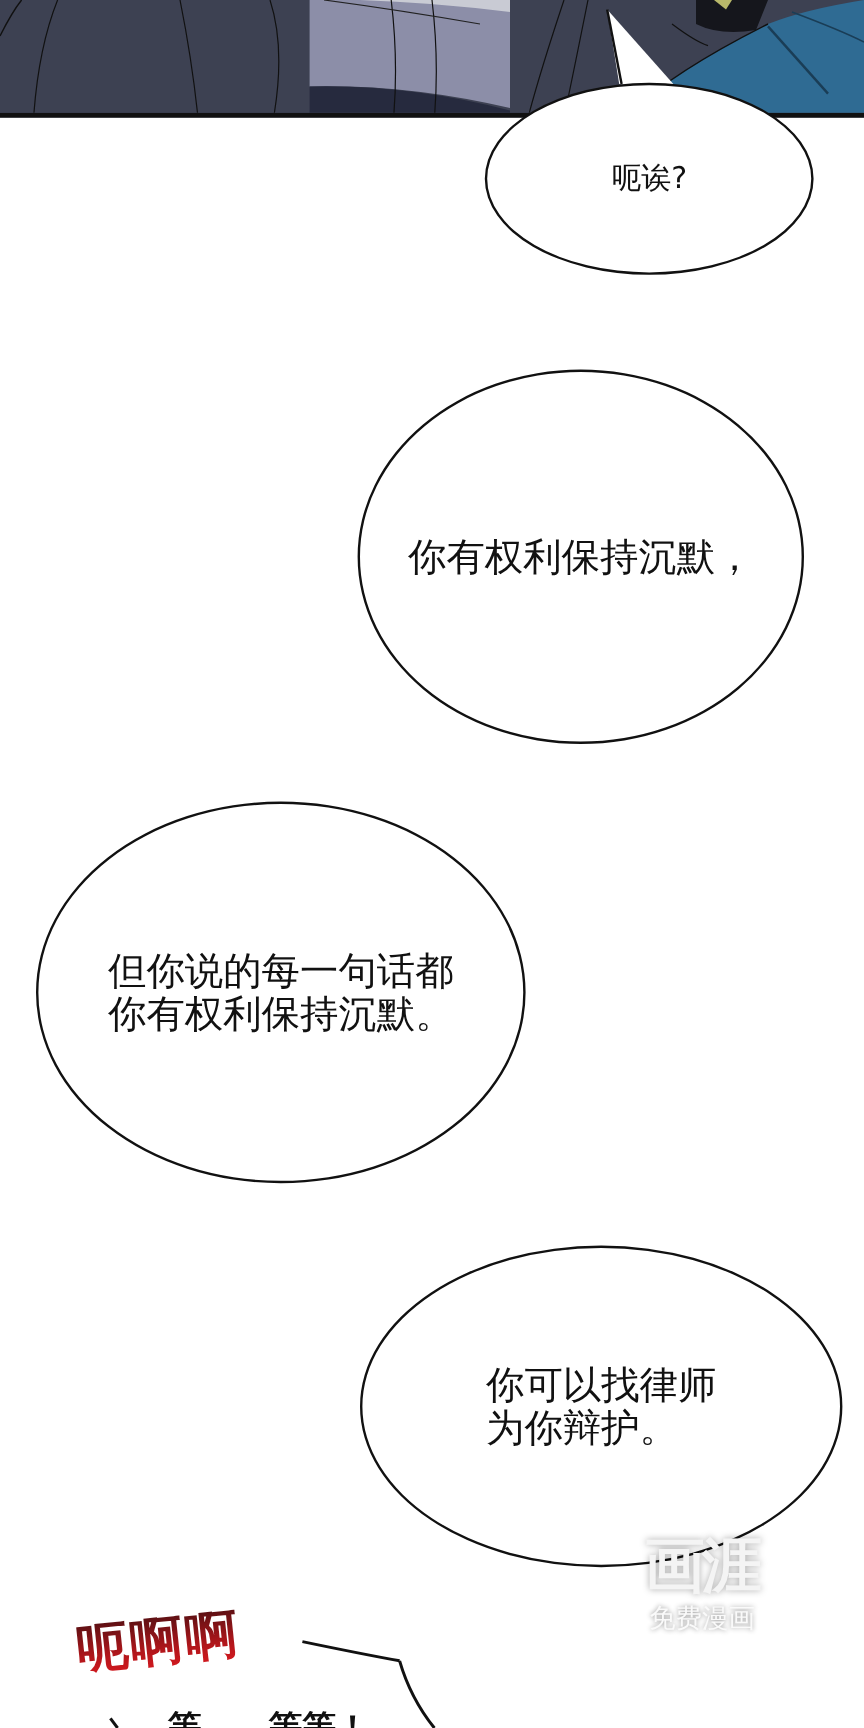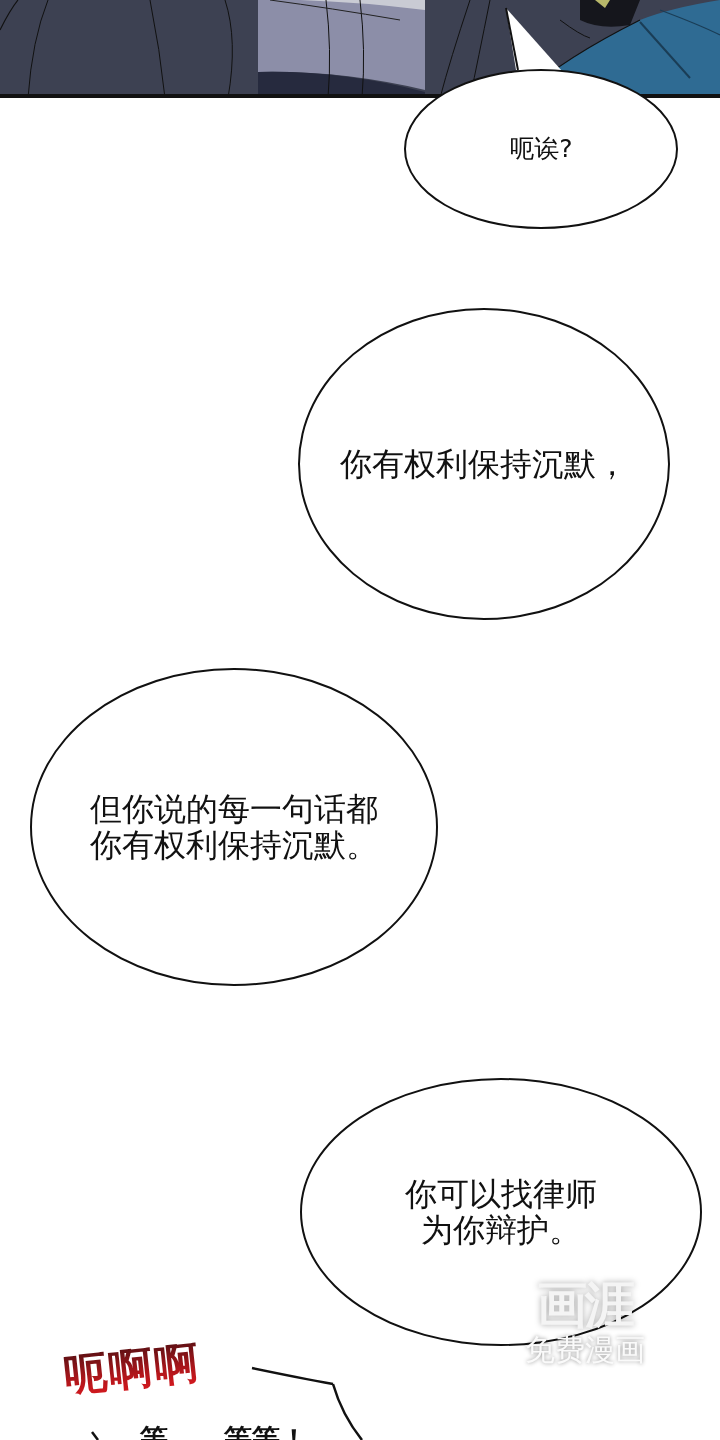--- a/index.html
+++ b/index.html
@@ -10,48 +10,47 @@
       position: absolute; left: 0; top: 0; width: 720px; height: 98px;
       overflow: hidden; background: #3d4152;
       border-bottom: 4px solid #111;
     }
     .panel-top svg { position: absolute; left: 0; top: 0; }
 
     .bubble {
       position: absolute; background: #fff; border: 2.5px solid #111;
       border-radius: 50%;
       display: flex; align-items: center; justify-content: center;
-      text-align: center;
     }
     .bubble-text {
       font-size: 32px; line-height: 36px; color: #111;
       font-family: "DejaVu Sans", "Liberation Sans", sans-serif;
       font-weight: 500; white-space: pre-line;
     }
 
     .bubble-1 { left: 404px; top: 69px; width: 274px; height: 160px; }
     .bubble-1 .bubble-text { font-size: 25px; }
     .tail-1 { position: absolute; left: 480px; top: 0; }
 
     .bubble-2 { left: 298px; top: 308px; width: 372px; height: 312px; }
     .bubble-3 { left: 30px; top: 668px; width: 408px; height: 318px; }
-    .bubble-4 { left: 300px; top: 1078px; width: 402px; height: 268px; }
+    .bubble-4 { left: 300px; top: 1038px; width: 402px; height: 268px; }
 
     .watermark {
       position: absolute; left: 520px; top: 1238px; width: 130px; height: 100px;
       text-align: center; color: #fff; pointer-events: none;
     }
     .watermark .wm-logo {
       font-size: 50px; font-weight: bold; line-height: 60px; color: #f4f4f4;
       text-shadow: 0 0 6px rgba(0,0,0,0.35);
       letter-spacing: -2px;
       margin-top: 37px;
     }
     .watermark .wm-sub {
-      font-size: 30px; line-height: 30px; color: #fafafa;
+      font-size: 22px; line-height: 30px; color: #fafafa;
       text-shadow: 0 0 4px rgba(0,0,0,0.45);
     }
 
     .shout {
       position: absolute; left: 66px; top: 1348px;
       font-size: 44px; font-weight: bold; line-height: 56px;
       transform: rotate(-6deg); transform-origin: left bottom;
       background: linear-gradient(180deg, #4a0f12 0%, #b0161b 60%, #e01a20 100%);
       -webkit-background-clip: text; background-clip: text;
       color: transparent; letter-spacing: 2px;

